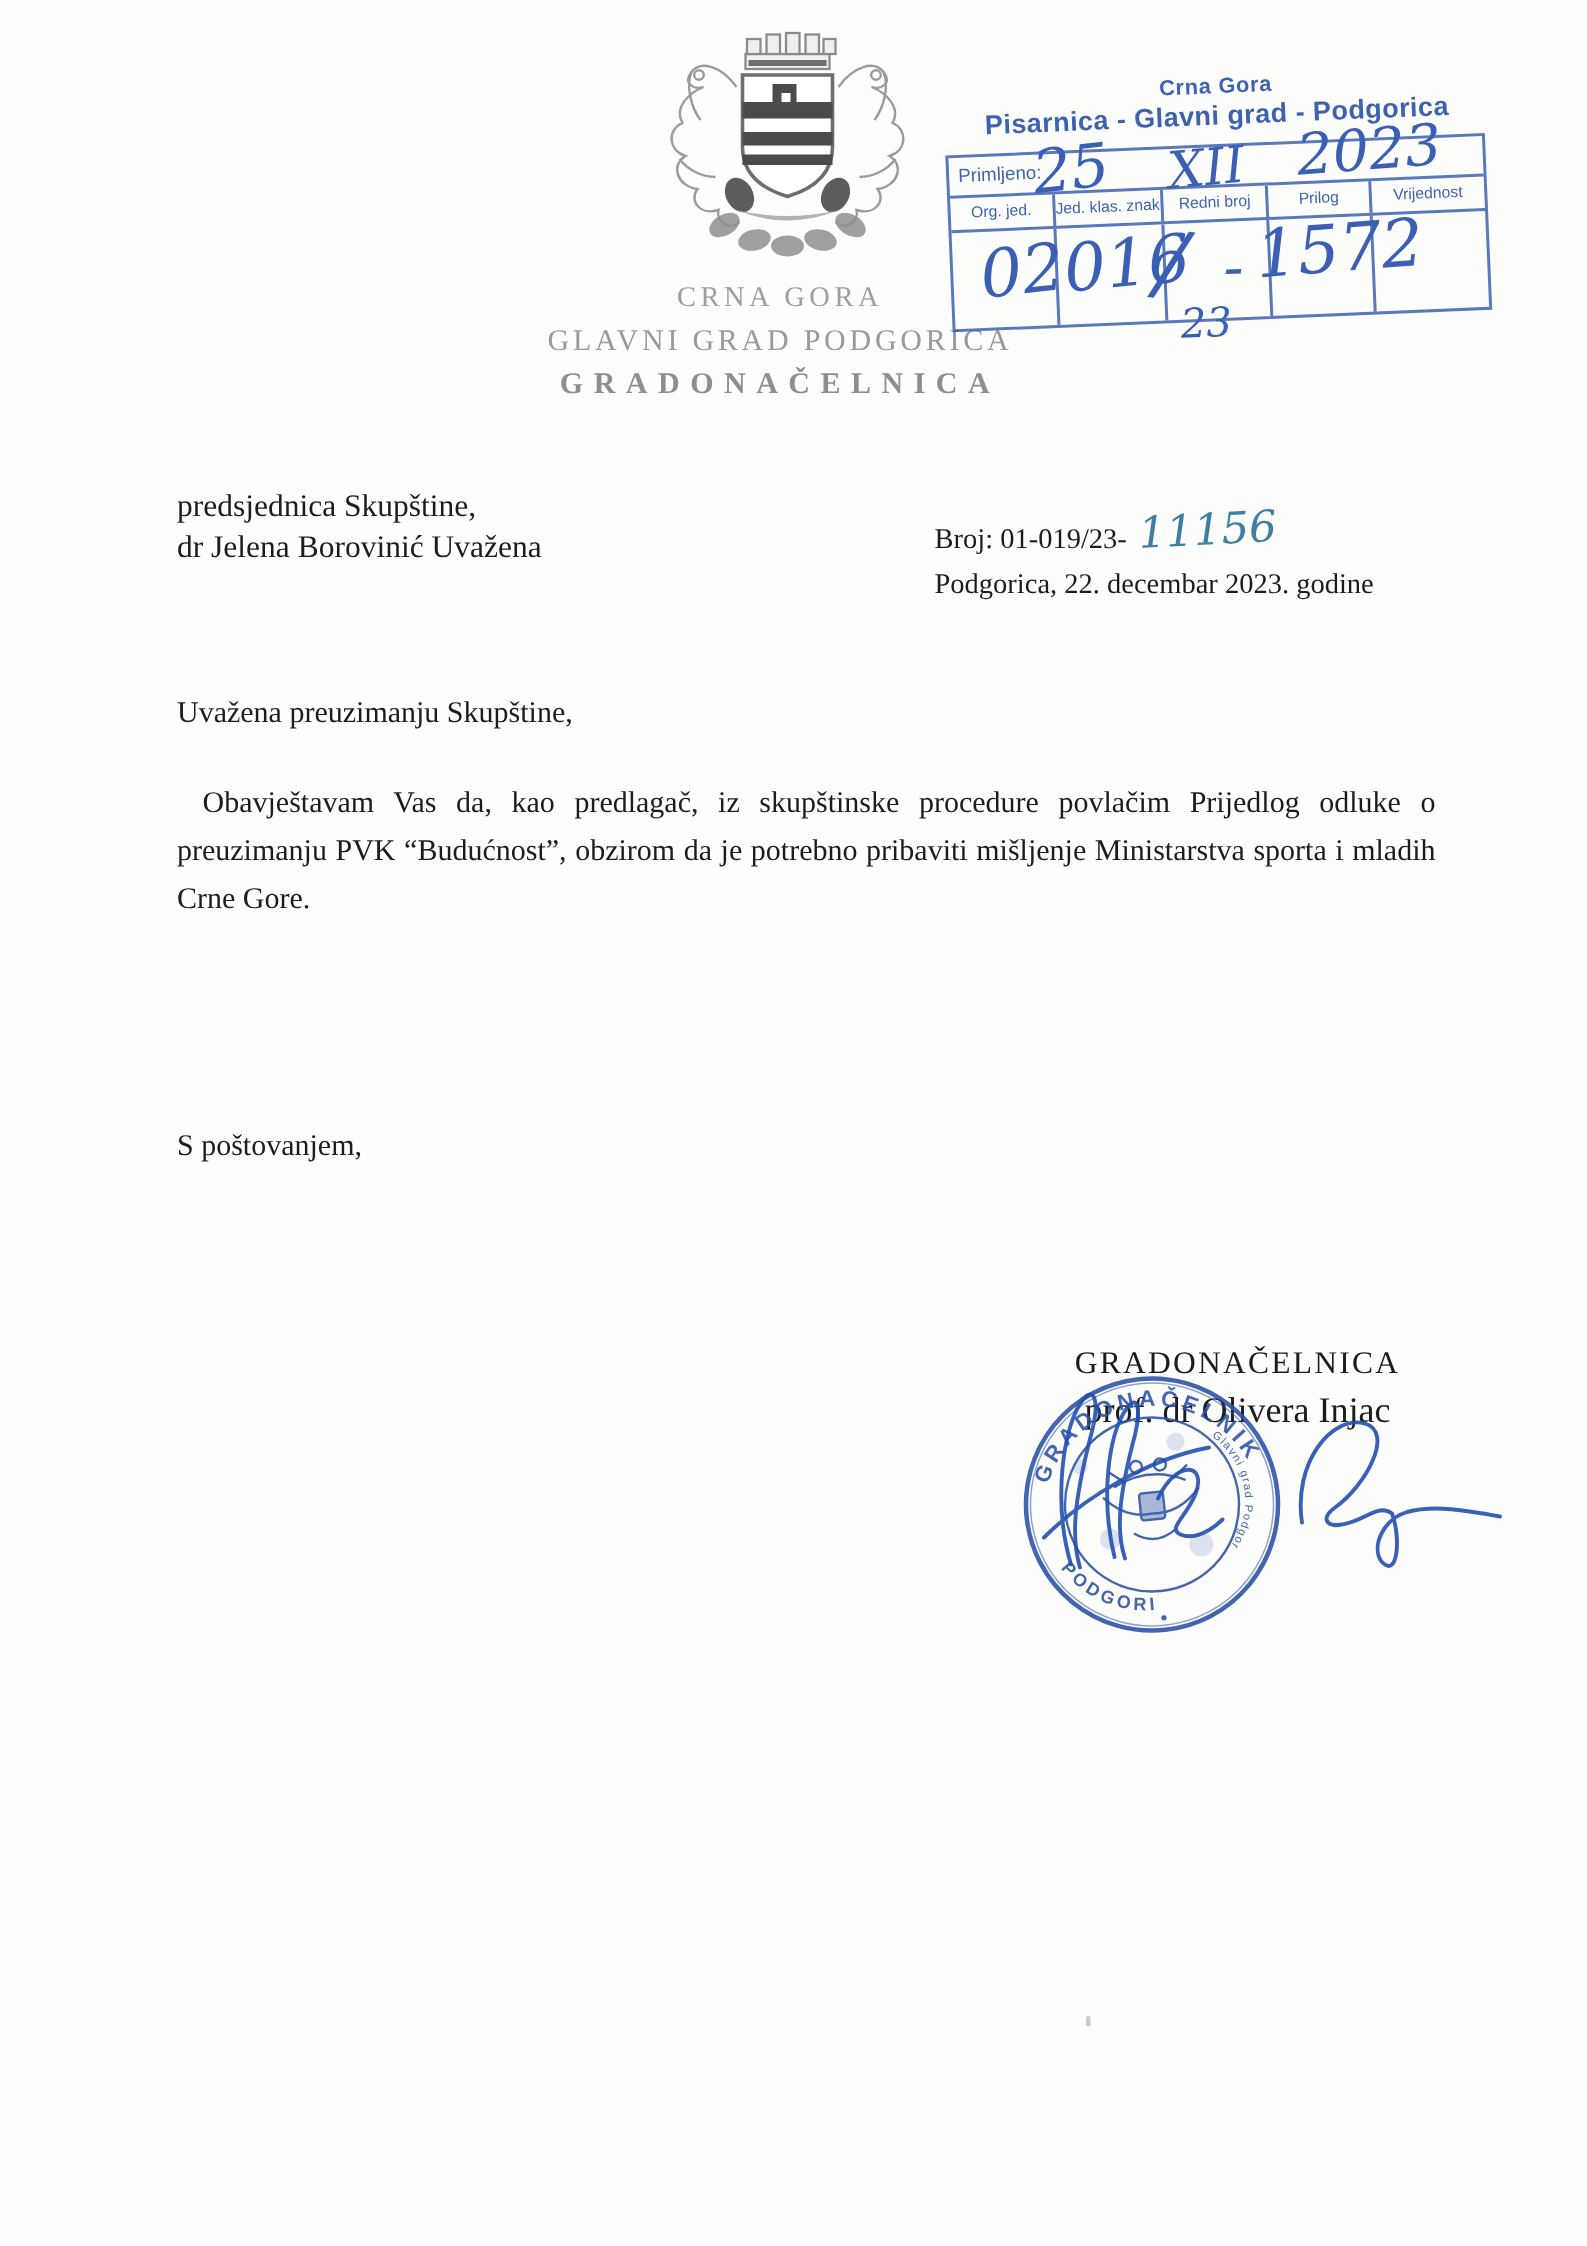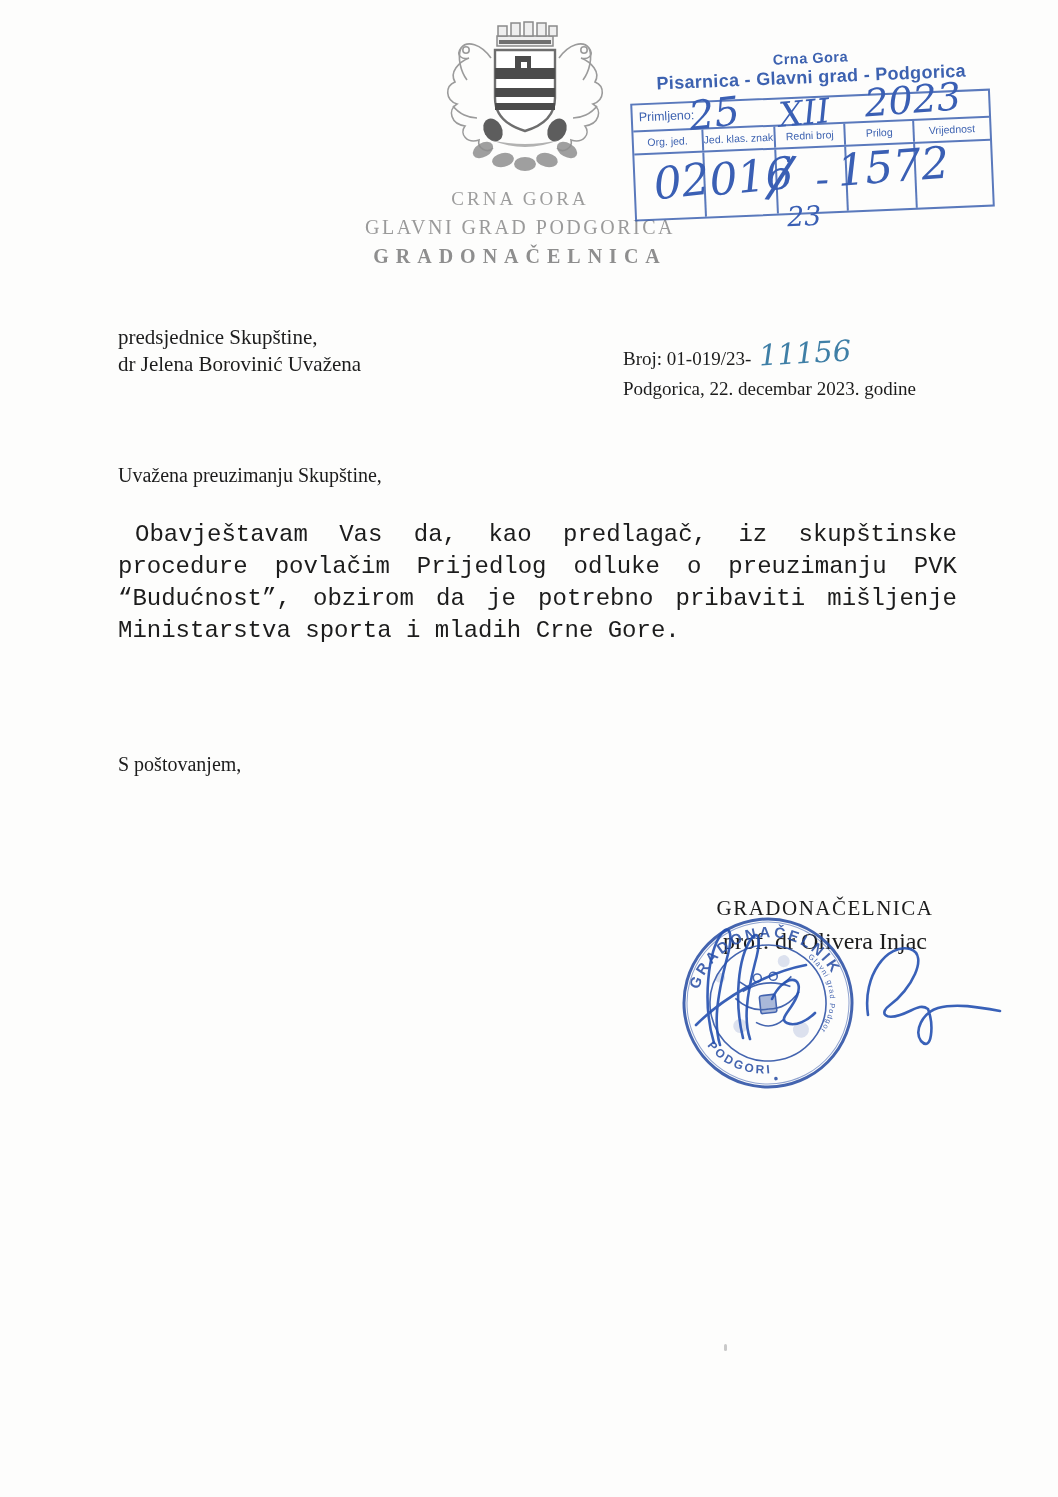--- a/index.html
+++ b/index.html
@@ -44,22 +44,22 @@
   .hw-dash{left:182px;top:106px;font-size:40px;}
   .hw-1572{left:204px;top:94px;font-size:44px;transform:rotate(-2deg);}
   
   .recipient{position:absolute;left:118px;top:324px;font-size:21px;line-height:27px;}
   .recipient .r1{letter-spacing:.5px;}
   .reference{position:absolute;left:623px;top:340px;font-size:19px;line-height:30px;}
   .ref-hw{font-family:"DejaVu Serif", serif;font-style:italic;font-size:29px;color:#3f7fa6;
     display:inline-block;transform:rotate(-3deg) translateY(-2px);margin-left:8px;}
   
   .salutation{position:absolute;left:118px;top:464px;font-size:20px;}
-  .para{position:absolute;left:118px;width:839px;font-size:24px;line-height:32px;
-    text-align:justify;text-indent:17px;font-family:Liberation Mono, monospace;}
+  .para{position:absolute;left:118px;width:839px;font-size:20px;line-height:32px;
+    text-align:justify;text-indent:17px;}
   .p1{top:519px;}
   .p2{top:637px;}
   .closing{position:absolute;left:118px;top:753px;font-size:20px;}
   
   .sigblock{position:absolute;left:675px;top:896px;width:300px;text-align:center;}
   .sig-title{font-size:21px;letter-spacing:1.5px;}
   .sig-name{font-size:24px;margin-top:7px;}
   .seal-layer{position:absolute;left:648px;top:903px;width:396px;height:210px;}
   .speck{position:absolute;left:724px;top:1344px;width:3px;height:7px;background:#c9c9c9;border-radius:2px;}
 </style>
@@ -147,21 +147,21 @@
     <span class="hw hw-2023">2023</span>
     <span class="hw hw-02">02</span>
     <span class="hw hw-016">016</span>
     <span class="hw hw-slash">/</span>
     <span class="hw hw-23">23</span>
     <span class="hw hw-dash">-</span>
     <span class="hw hw-1572">1572</span>
   </div>
 
   <div class="recipient">
-    <div>predsjednice Skupštine,</div>
+    <div>predsjednica Skupštine,</div>
     <div>dr Jelena Borovinić Uvažena</div>
   </div>
 
   <div class="reference">
     <div>
       <span>Broj: 01-019/23-</span><span class="ref-hw">11156</span>
     </div>
     <div>Podgorica, 22. decembar 2023. godine</div>
   </div>
 

